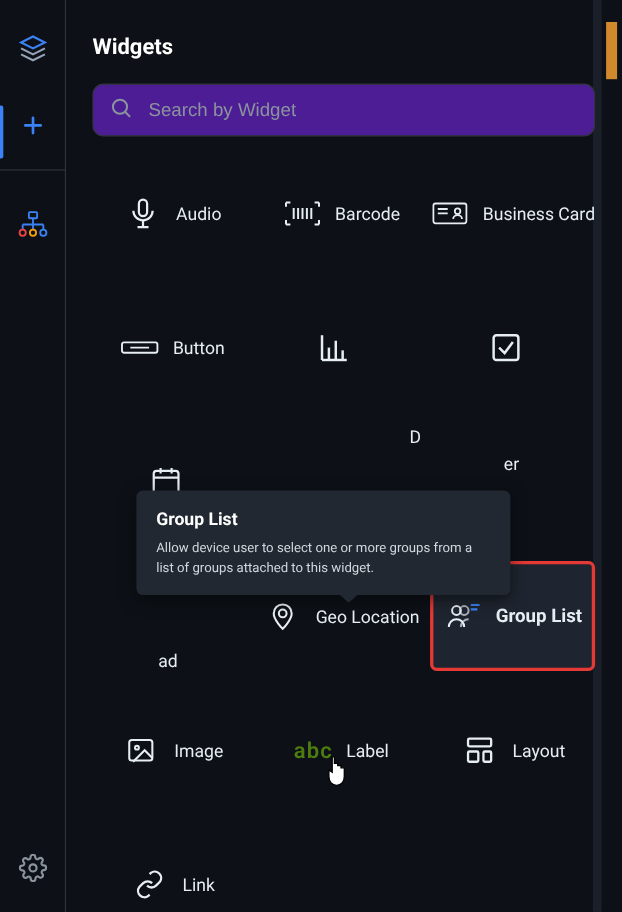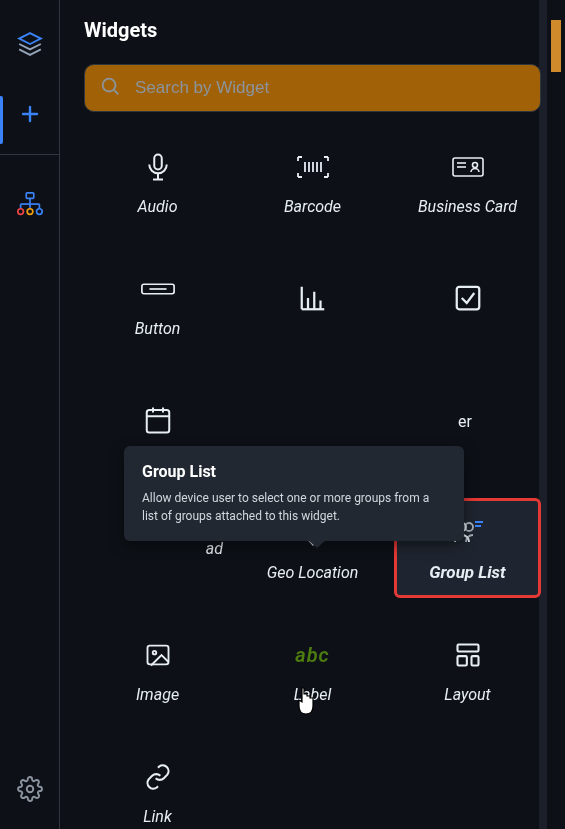--- a/index.html
+++ b/index.html
@@ -63,33 +63,33 @@
     position: absolute;
     right: 18px;
     top: 0;
     width: 8px;
     height: 829px;
     background: #1a1f29;
   }
 
   .panel {
     flex: 1;
-    padding: 18px 24px 0 24px;
+    padding: 30px 24px 0 24px;
     position: relative;
   }
   .panel-title {
     font-size: 20px;
     font-weight: 700;
     color: #fff;
     margin-bottom: 22px;
   }
   .search {
     display: flex;
     align-items: center;
-    background: #a16207;
+    background: #4c1d95;
     border: 1px solid #30363d;
     border-radius: 10px;
     padding: 10px 14px;
     gap: 14px;
     margin-bottom: 20px;
   }
   .search input {
     background: transparent;
     border: none;
     outline: none;
@@ -102,27 +102,26 @@
   .grid {
     display: grid;
     grid-template-columns: repeat(3, 1fr);
     column-gap: 8px;
     row-gap: 22px;
     position: relative;
   }
   .cell {
     height: 100px;
     display: flex;
-    flex-direction: column;
+    flex-direction: row;
     align-items: center;
     justify-content: center;
     gap: 12px;
     border-radius: 6px;
     position: relative;
-    font-style: italic;
   }
   .cell .cell-label {
     font-size: 16px;
     color: #e6edf3;
     text-align: center;
     white-space: nowrap;
   }
   .cell .cell-icon {
     width: 36px;
     height: 36px;

